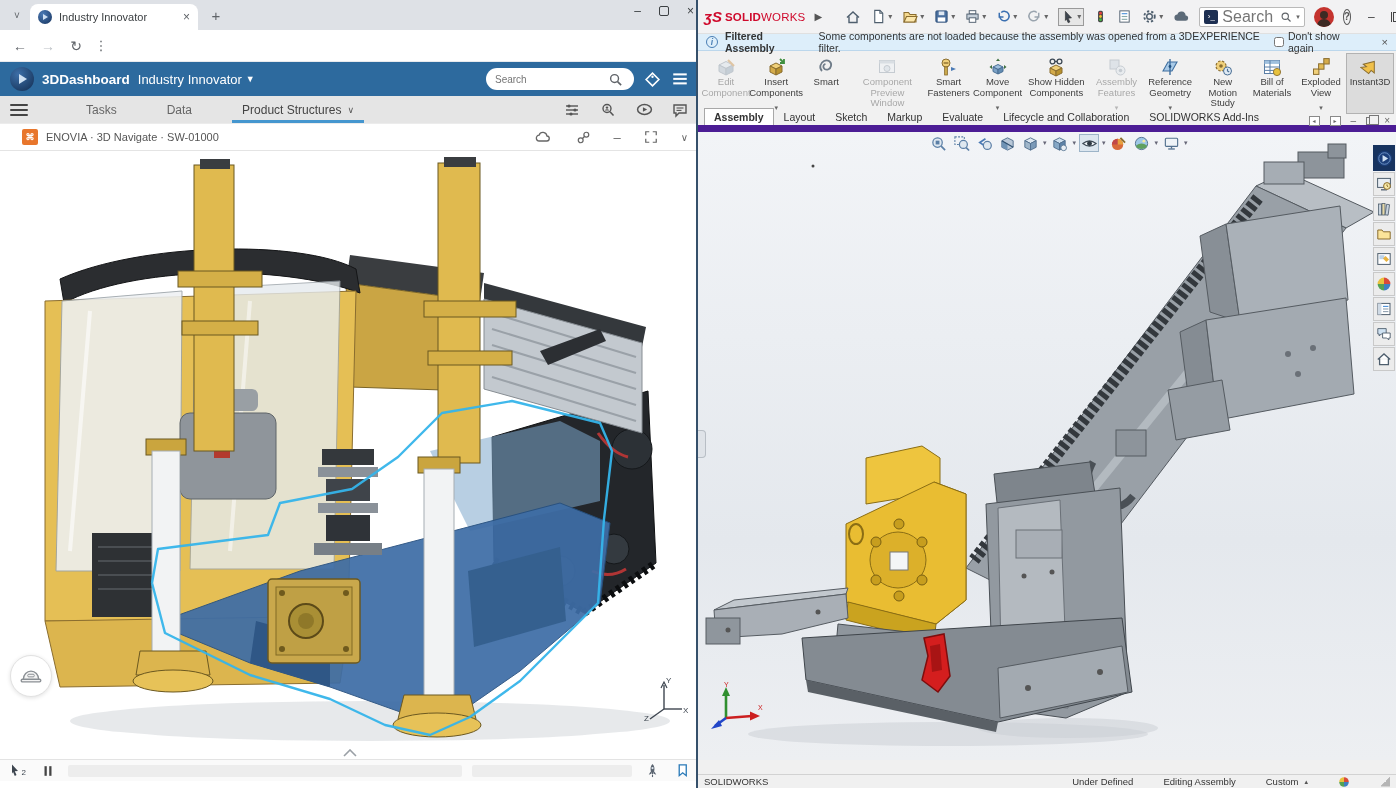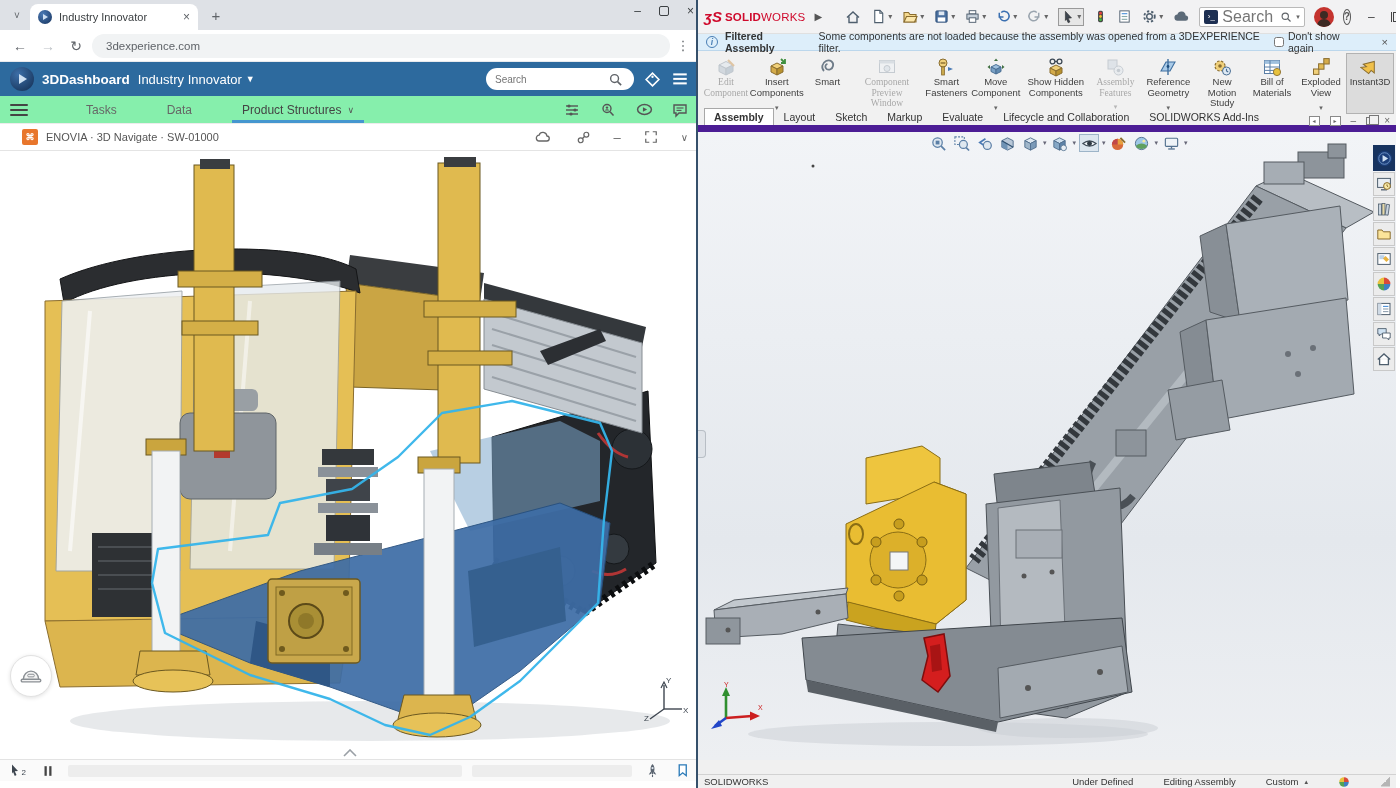--- a/index.html
+++ b/index.html
@@ -30,21 +30,21 @@
   .dash-header { height:34px; background:#2d6a9e; display:flex; align-items:center; padding:0 10px; gap:8px; color:#fff; }
   .dash-logo { width:24px; height:24px; border-radius:50%; background:radial-gradient(circle at 35% 30%,#3d6fa8,#122c50); position:relative; flex:none; }
   .dash-logo:after { content:""; position:absolute; left:9px; top:7px; border-left:8px solid #cfe0f2; border-top:5px solid transparent; border-bottom:5px solid transparent; }
   .dash-app { font-size:13.5px; font-weight:bold; }
   .dash-name { font-size:13px; font-weight:normal; display:flex; align-items:center; gap:4px; }
   .dash-name .cv { font-size:9px; }
   .dash-search { margin-left:auto; width:148px; height:22px; background:#fff; border-radius:11px; display:flex; align-items:center; padding:0 9px; gap:6px; }
   .dash-search input { border:none; outline:none; flex:1; width:90px; font-size:10px; color:#444; background:transparent; font-family:inherit; }
   .hicon { width:20px; height:20px; display:flex; align-items:center; justify-content:center; flex:none; }
   .hicon svg { display:block; }
-  .dash-tabs { height:28px; background:#86efac; border-bottom:1px solid #ececec; display:flex; align-items:center; padding:0 10px; gap:6px; }
+  .dash-tabs { height:28px; background:#e5e5e5; border-bottom:1px solid #ececec; display:flex; align-items:center; padding:0 10px; gap:6px; }
   .dburger { width:18px; display:flex; flex-direction:column; gap:3px; margin-right:30px; }
   .dburger i { height:2px; background:#444; border-radius:1px; }
   .dtab { font-size:12px; color:#666; padding:0 22px; height:100%; display:flex; align-items:center; gap:6px; position:relative; }
   .dtab.active { color:#444; }
   .dtab.active:after { content:""; position:absolute; left:12px; right:12px; bottom:0; height:3px; background:#4596cf; }
   .dtab .cv { font-size:9px; color:#555; }
   .dash-tab-icons { margin-left:auto; display:flex; gap:16px; align-items:center; }
 
   .widget-bar { height:27px; background:#fff; border-bottom:1px solid #e4e4e4; display:flex; align-items:center; padding:0 12px 0 22px; gap:8px; }
   .enovia-ic { width:16px; height:16px; background:#e8762c; border-radius:2px; color:#fff; font-size:9px; display:flex; align-items:center; justify-content:center; font-weight:bold; flex:none; }
@@ -85,21 +85,21 @@
   .sw-infobar .bold { font-weight:bold; }
   .sw-infobar .dismiss { margin-left:auto; display:flex; align-items:center; gap:4px; }
   .sw-infobar input { width:10px; height:10px; }
   .sw-infobar .ix { margin-left:10px; color:#555; font-size:11px; }
 
   .sw-ribbon { height:63px; background:#f1f1f1; display:flex; align-items:stretch; padding:2px 2px 0 4px; gap:1px; }
   .rbtn { min-width:48px; padding:3px 3px 1px; display:flex; flex-direction:column; align-items:center; font-size:9.5px; color:#3e3e3e; text-align:center; line-height:1.12; border:1px solid transparent; }
   .rbtn .ric { height:20px; display:flex; align-items:center; }
   .rbtn .rlabel { flex:1; display:flex; align-items:flex-start; justify-content:center; }
   .rbtn .rcaret { font-size:7px; color:#666; height:8px; }
-  .rbtn.disabled { opacity:.42;font-family:Liberation Serif, serif; }
+  .rbtn.disabled { opacity:.42; }
   .rbtn.pressed { background:#dcdcdc; border:1px solid #b2b2b2; }
   .rbtn.wide { min-width:74px; }
 
   .sw-ribbontabs { height:18px; background:#f1f1f1; border-bottom:7px solid #4c1d95; display:flex; align-items:flex-end; padding:0 0 0 6px; position:relative; }
   .rtab { font-size:10.5px; color:#333; padding:2px 9px; border:1px solid transparent; border-bottom:none; }
   .rtab.active { background:#fff; border-color:#a8a8a8; font-weight:bold; }
   .rtabwin { position:absolute; right:6px; top:1px; display:flex; gap:10px; align-items:center; color:#666; font-size:10px; }
   .rtabwin .pane-ic { width:11px; height:10px; border:1px solid #8a8a8a; font-size:6px; display:flex; align-items:center; justify-content:center; color:#666; background:#fff; }
   .rtabwin .sq { width:8px; height:8px; border:1px solid #777; position:relative; }
   .rtabwin .sq.rest:after { content:""; position:absolute; left:2px; top:-3px; width:8px; height:8px; border:1px solid #777; background:#f1f1f1; }
@@ -451,23 +451,20 @@
       <div class="winctl">
         <span>–</span>
         <span class="sq"></span>
         <span>×</span>
       </div>
     </div>
     <div class="urlbar">
       <span class="nav">←</span>
       <span class="nav dis">→</span>
       <span class="nav">↻</span>
-      <div class="urlpill">
-          <span>3dexperience.com</span>
-        </div>
       <span class="dots">⋮</span>
     </div>
 
     <div class="dash-header">
       <span class="dash-logo"></span>
       <span class="dash-app">3DDashboard</span>
       <span class="dash-name">
           <span>Industry Innovator</span>
           <span class="cv">▼</span>
         </span>

